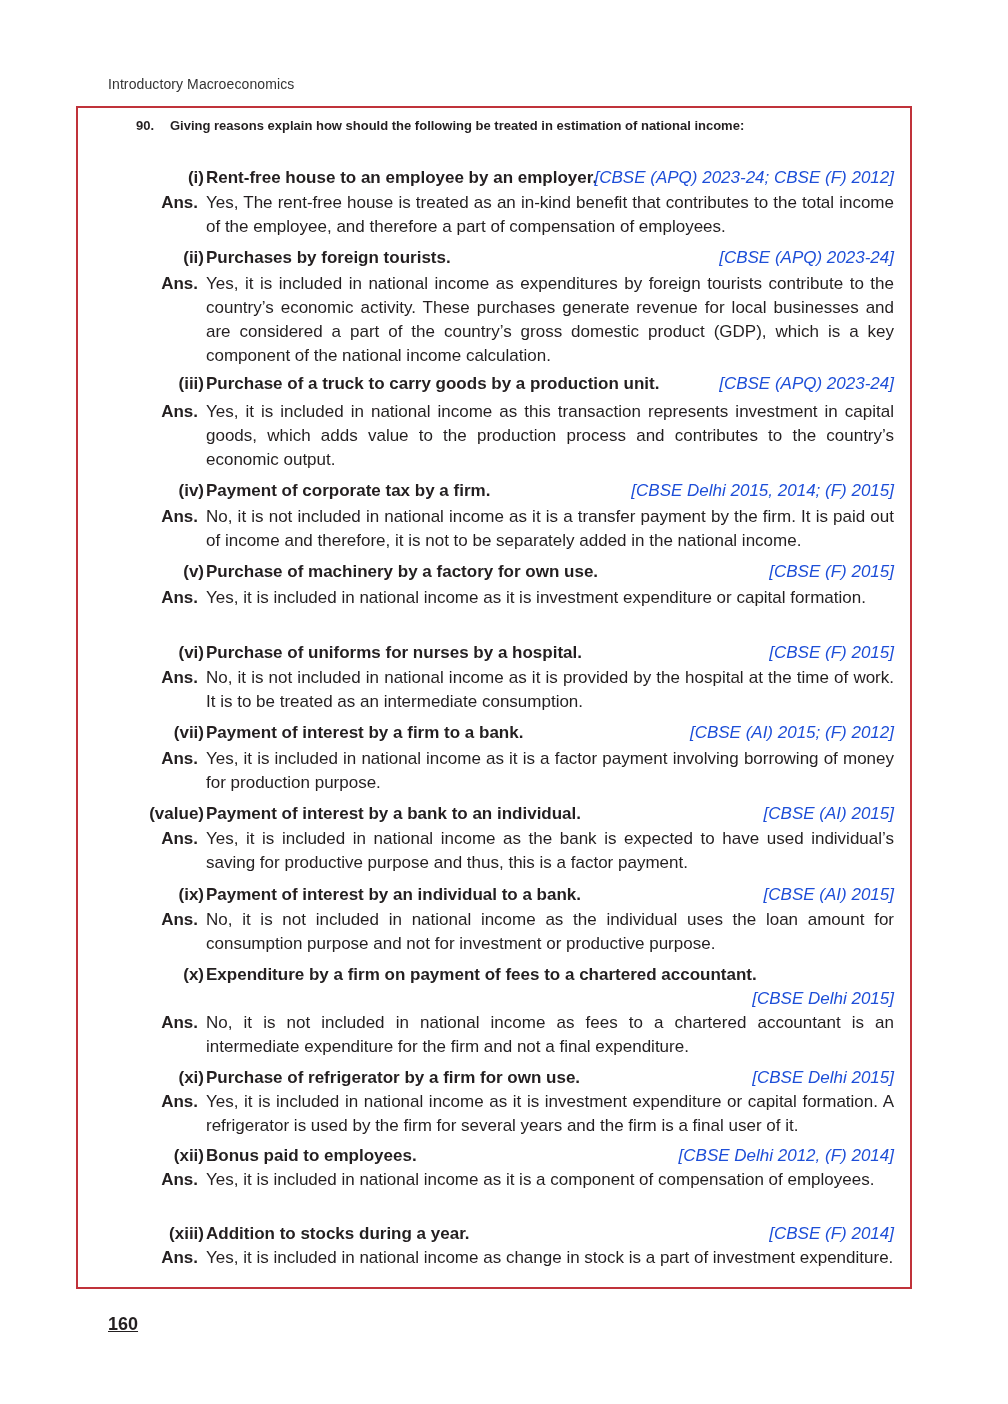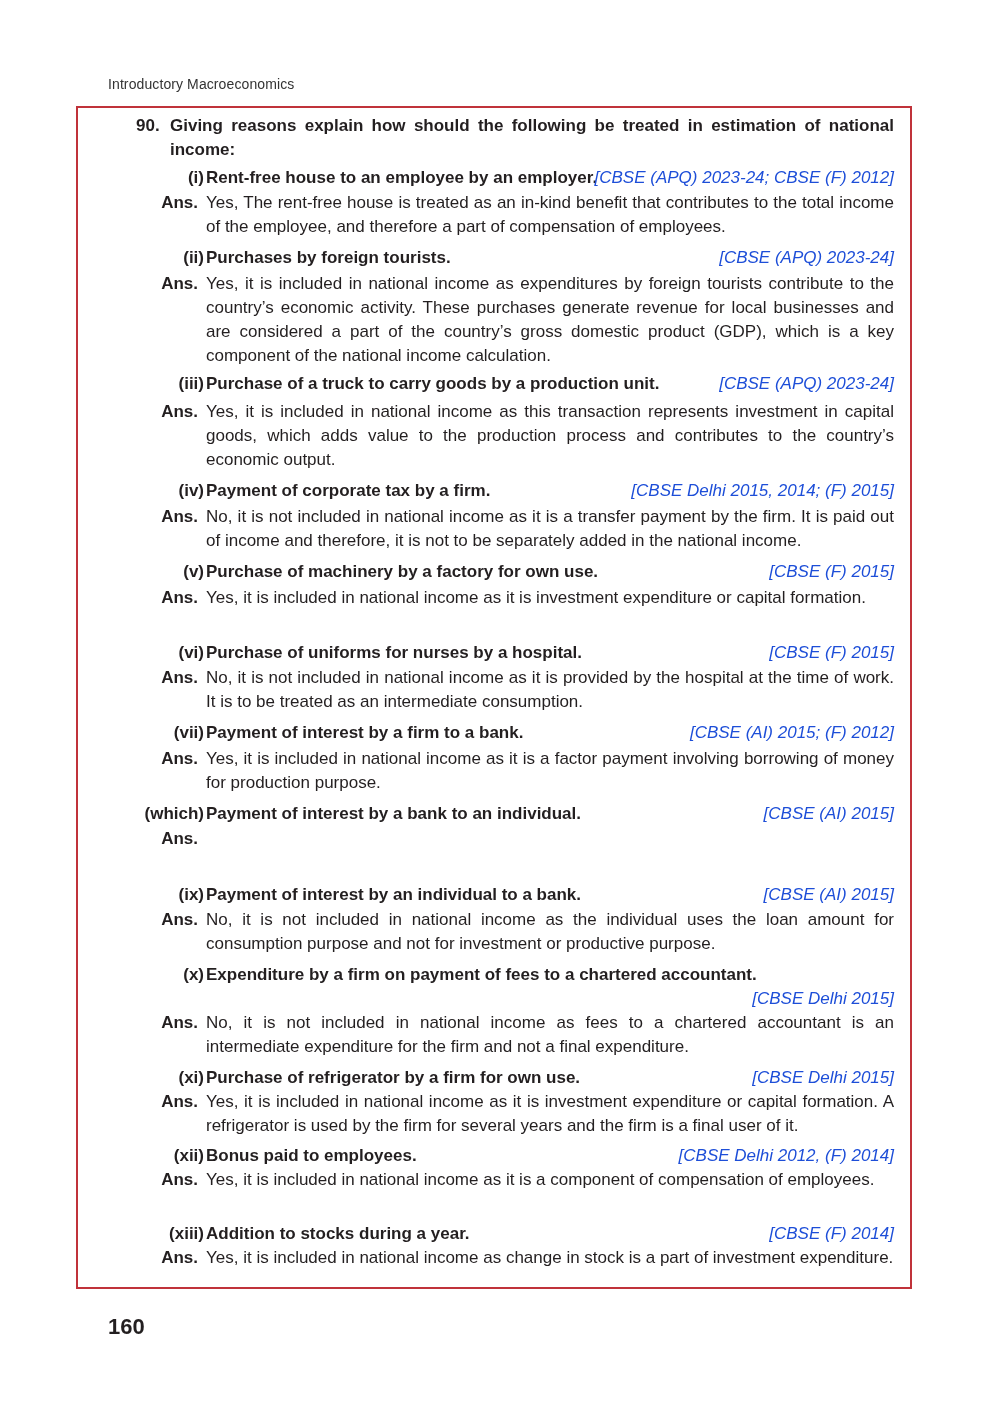--- a/index.html
+++ b/index.html
@@ -36,21 +36,21 @@
       position: absolute;
       left: 0;
       top: 0;
       width: 100%;
     }
     .qhead {
       position: absolute;
       left: 58px;
       width: 758px;
       font-weight: bold;
-      font-size: 17px;
+      font-size: 13px;
       line-height: 24px;
     }
     .qhead .qnum {
       position: absolute;
       left: 0;
       top: 0;
     }
     .qhead .qtext {
       display: block;
       margin-left: 34px;
@@ -105,23 +105,24 @@
     .ans .at {
       display: block;
       margin-left: 128px;
       text-align: justify;
       text-align-last: left;
     }
     .page-num {
       position: absolute;
       left: 108px;
       top: 1314px;
-      font-size: 22px;
+      font-size: 18px;
       font-weight: bold;
       color: #231f20;
+      text-decoration: underline;
     }
   </style>
 </head>
 <body>
 
 <div class="running-head">Introductory Macroeconomics</div>
 
 <div class="qbox">
   <div class="content">
 
@@ -194,26 +195,27 @@
       <span class="num">(vii)</span>
       <span class="qt">Payment of interest by a firm to a bank.</span>
       <span class="src">[CBSE (AI) 2015; (F) 2012]</span>
     </div>
     <div class="ans" style="top:639px;">
       <span class="lbl">Ans.</span>
       <span class="at">Yes, it is included in national income as it is a factor payment involving borrowing of money for production purpose.</span>
     </div>
 
     <div class="sub" style="top:694px;">
-      <span class="num">(which)</span>
+      <span class="num">(value)</span>
       <span class="qt">Payment of interest by a bank to an individual.</span>
       <span class="src">[CBSE (AI) 2015]</span>
     </div>
     <div class="ans" style="top:719px;">
       <span class="lbl">Ans.</span>
+      <span class="at">Yes, it is included in national income as the bank is expected to have used individual’s saving for productive purpose and thus, this is a factor payment.</span>
     </div>
 
     <div class="sub" style="top:775px;">
       <span class="num">(ix)</span>
       <span class="qt">Payment of interest by an individual to a bank.</span>
       <span class="src">[CBSE (AI) 2015]</span>
     </div>
     <div class="ans" style="top:800px;">
       <span class="lbl">Ans.</span>
       <span class="at">No, it is not included in national income as the individual uses the loan amount for consumption purpose and not for investment or productive purpose.</span>

